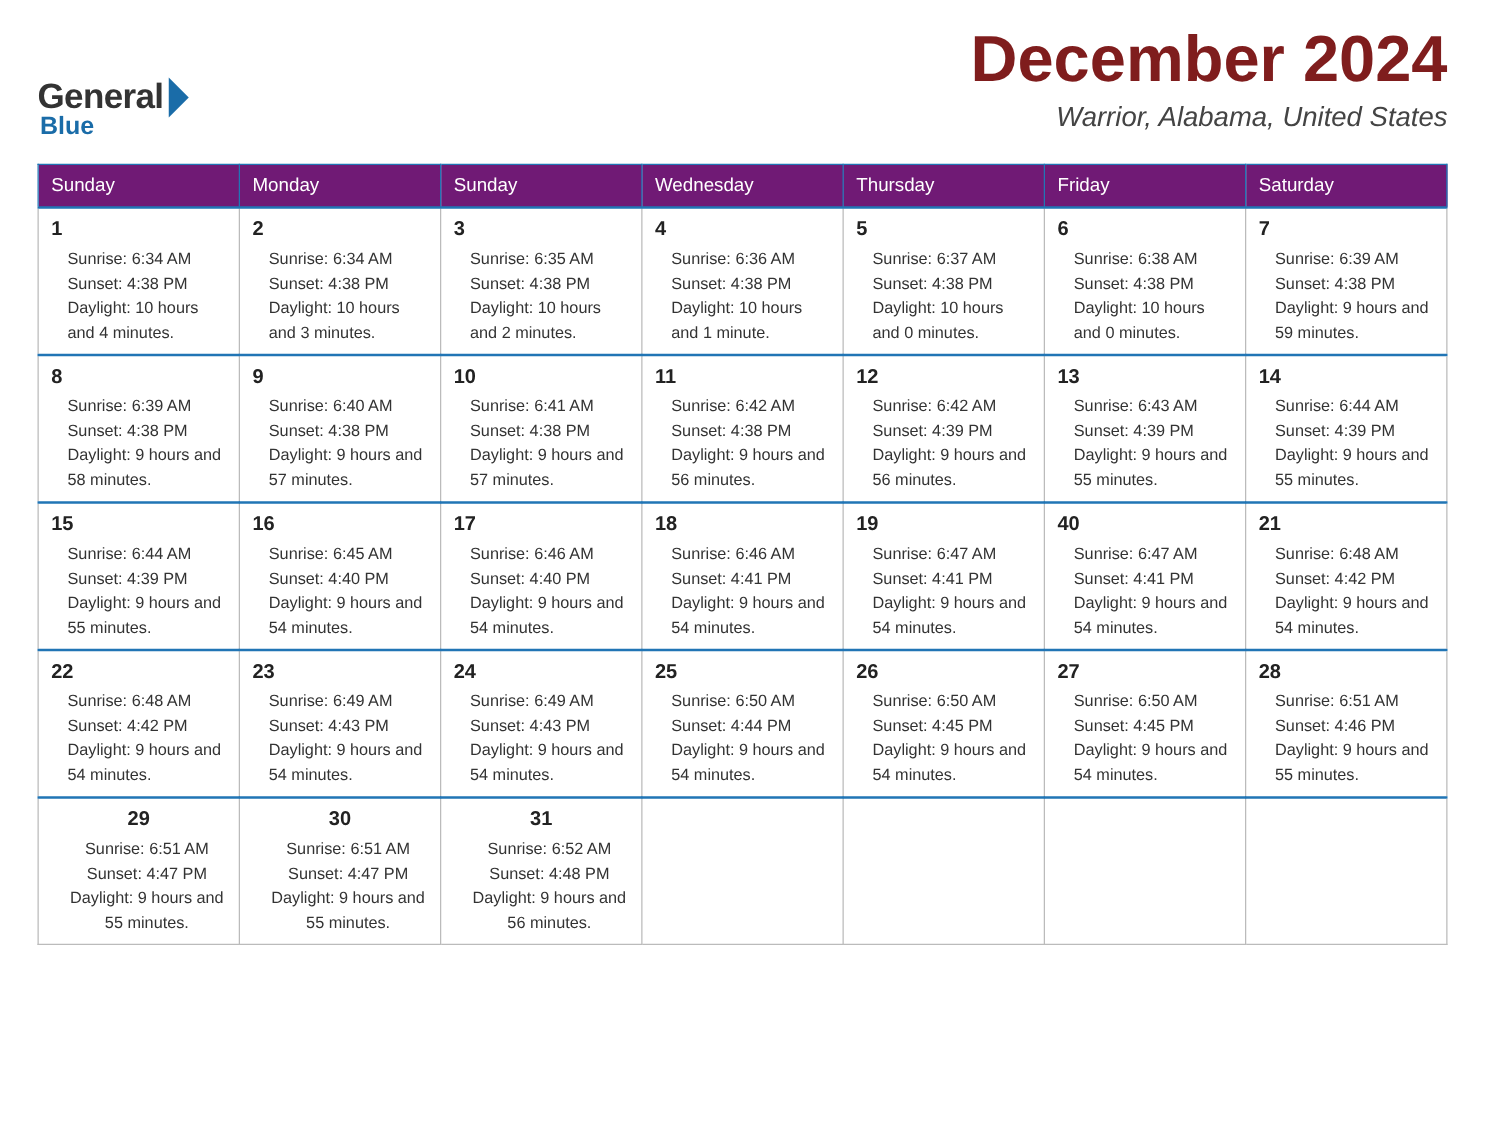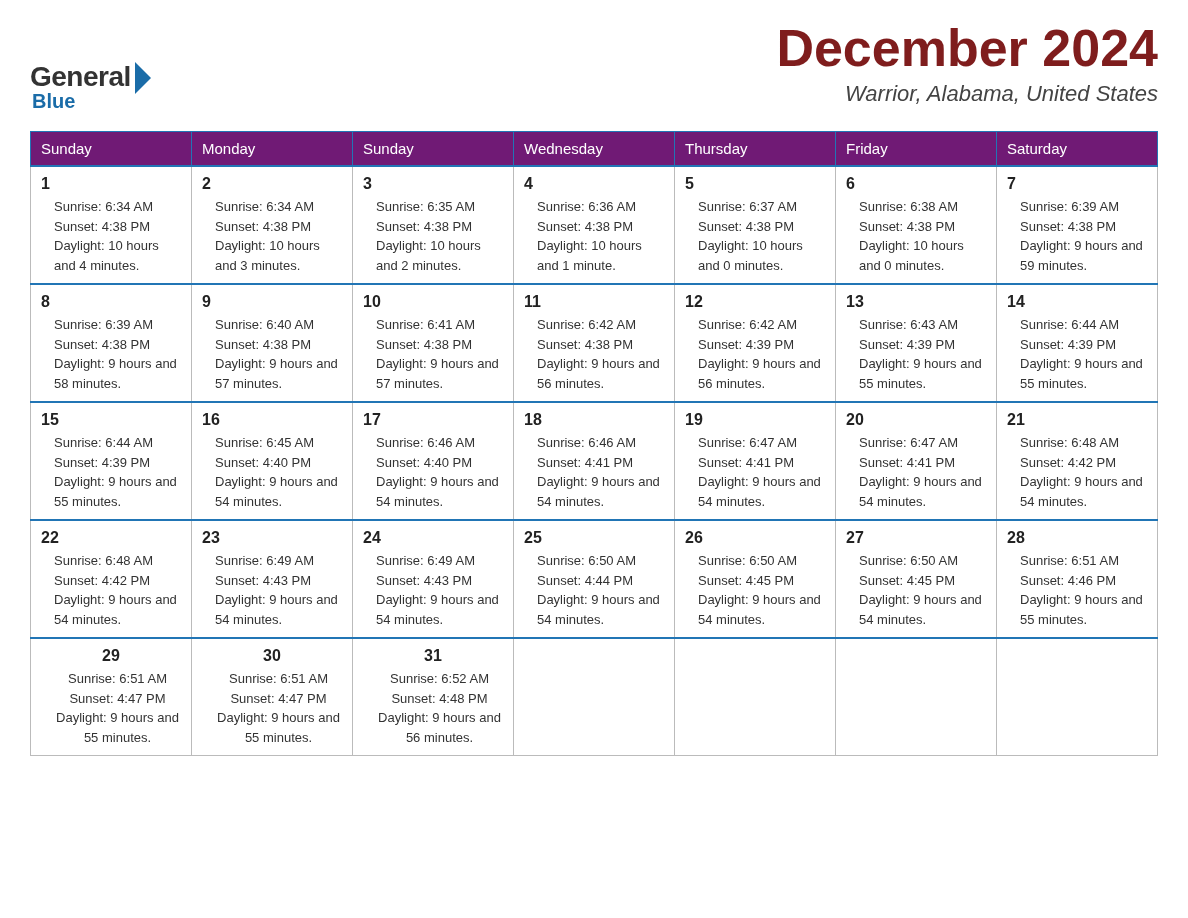--- a/index.html
+++ b/index.html
@@ -217,21 +217,21 @@
         </td>
         <td>
           <span class="day-number">18</span>
 <div class="day-info">Sunrise: 6:46 AM<br>Sunset: 4:41 PM<br>Daylight: 9 hours and 54 minutes.</div>
         </td>
         <td>
           <span class="day-number">19</span>
 <div class="day-info">Sunrise: 6:47 AM<br>Sunset: 4:41 PM<br>Daylight: 9 hours and 54 minutes.</div>
         </td>
         <td>
-          <span class="day-number">20</span>
+          <span class="day-number">40</span>
 <div class="day-info">Sunrise: 6:47 AM<br>Sunset: 4:41 PM<br>Daylight: 9 hours and 54 minutes.</div>
         </td>
         <td>
           <span class="day-number">21</span>
 <div class="day-info">Sunrise: 6:48 AM<br>Sunset: 4:42 PM<br>Daylight: 9 hours and 54 minutes.</div>
         </td>
       </tr>
       <tr>
         <td>
           <span class="day-number">22</span>

